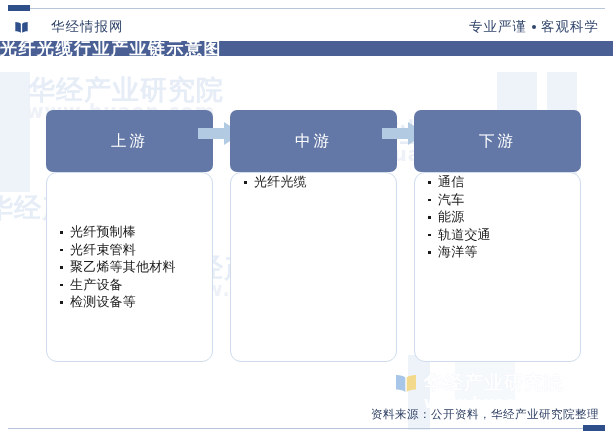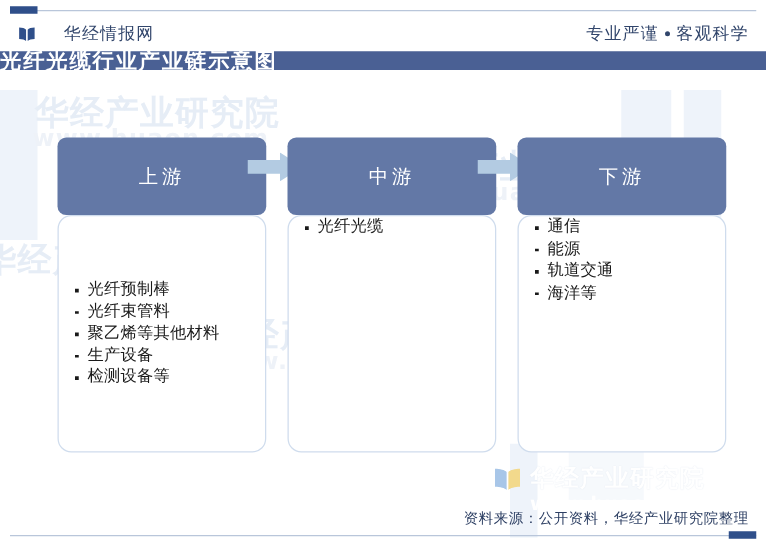--- a/index.html
+++ b/index.html
@@ -186,20 +186,21 @@
       </svg>
     </div>
 
     <div class="col down">
       <div class="stage">
         <span>下游</span>
       </div>
       <div class="card">
         <ul>
           <li>通信</li>
+          <li>汽车</li>
           <li>能源</li>
           <li>轨道交通</li>
           <li>海洋等</li>
         </ul>
       </div>
     </div>
   </div>
 
   <div class="foot-wm">
     <span class="bk">

